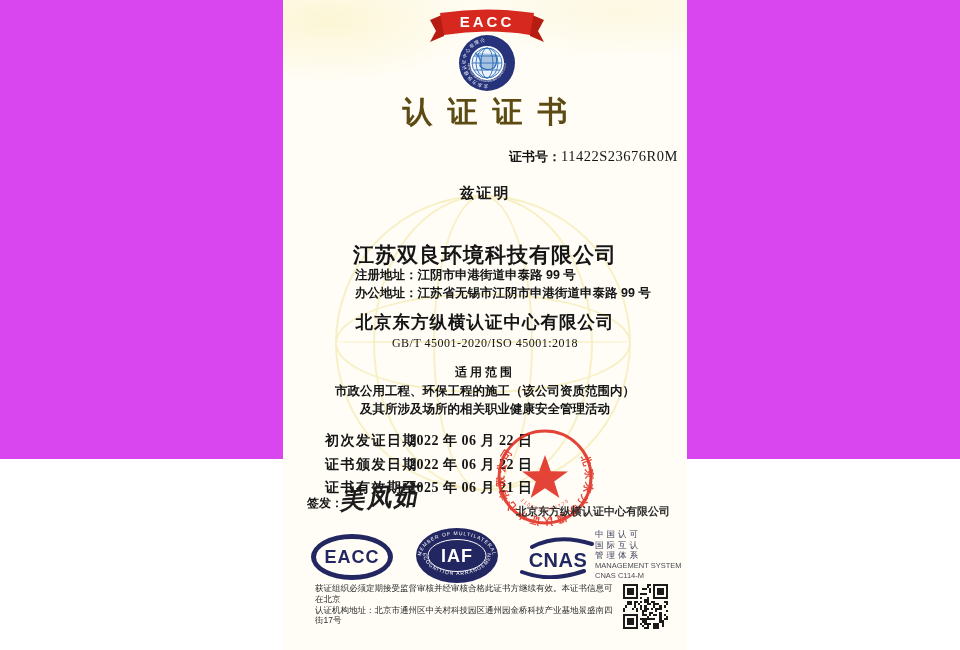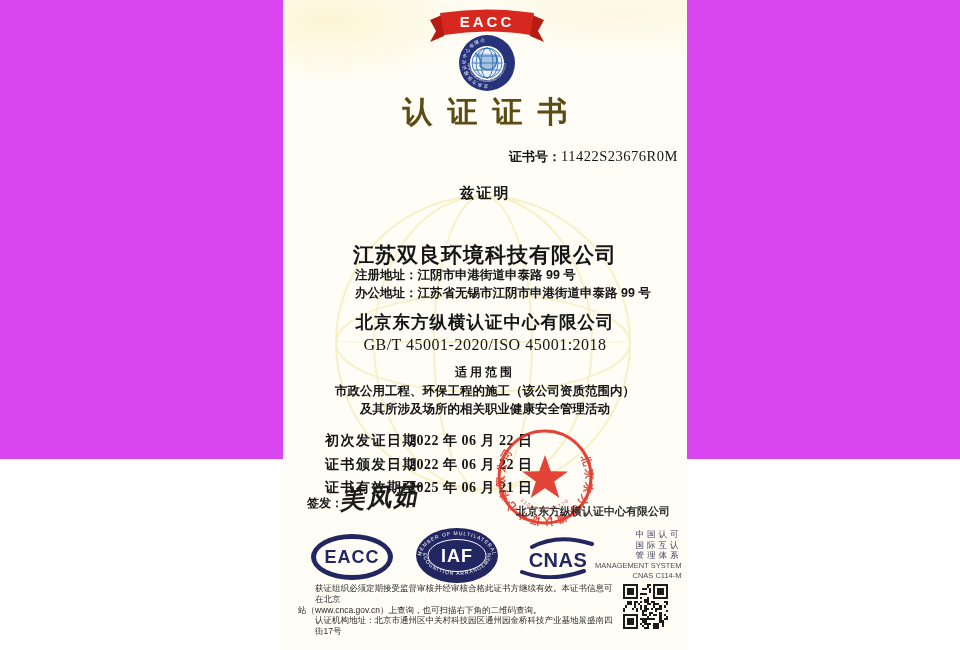--- a/index.html
+++ b/index.html
@@ -26,21 +26,21 @@
   .title { top:92px; font-size:30px; font-weight:bold; color:#5d4b14; letter-spacing:15px; text-indent:15px; }
   .certno { top:148px; left:226px; font-size:13px; font-weight:bold; white-space:nowrap; }
   .certno .num { font-family:"Liberation Serif", serif; font-weight:normal; font-size:14.5px; letter-spacing:.5px;margin-top:16px; }
   .decl { top:184px; font-size:15px; font-weight:bold; letter-spacing:2px; }
   .company { top:204px; font-size:21px; font-weight:bold; letter-spacing:1px;margin-top:37px; }
   .credit { top:242px; font-size:13px; font-weight:bold; }
   .credit .num { font-family:"Liberation Serif", serif; font-weight:normal; font-size:14px; }
   .addr { left:72px; font-size:12.5px; font-weight:bold; white-space:nowrap; }
   .addr1 { top:267px; } .addr2 { top:285px; }
   .sysline { top:310px; font-size:17.5px; font-weight:bold; letter-spacing:1px; }
-  .standard { top:336px; font-size:16px; font-family:"Liberation Serif", serif; letter-spacing:.5px; }
+  .standard { top:336px; font-size:12px; font-family:"Liberation Serif", serif; letter-spacing:.5px; }
   .scopelbl { top:364px; font-size:12px; font-weight:bold; letter-spacing:3px; }
   .scope1 { top:383px; font-size:12.5px; font-weight:bold; }
   .scope2 { top:401px; font-size:12.5px; font-weight:bold; }
 
   .dates { top:432px; left:42px; font-size:14px; }
   .drow { display:flex; margin-bottom:5.5px; white-space:nowrap; }
   .dlabel { font-weight:bold; letter-spacing:1.5px; width:84px; }
   .dvalue { font-family:"Liberation Serif", serif; font-weight:bold; margin-left:0; letter-spacing:.5px; }
 
   .sign { top:495px; left:24px; font-size:12px; font-weight:bold; }
@@ -49,21 +49,21 @@
 
   .stamp { left:213px; top:428px; width:98px; height:98px; }
   .stamp-caption { top:504px; left:233px; width:130px; text-align:center; font-size:11px;
     font-weight:bold; color:#2e2e2e; white-space:nowrap; }
 
   .logos-eacc { left:28px; top:534px; width:82px; height:46px; border:5px solid #232761;
     border-radius:50%; background:#fffdf6; display:flex; align-items:center; justify-content:center; }
   .logos-eacc span { color:#232761; font-weight:bold; font-size:18px; letter-spacing:1px; }
   .logos-iaf { left:132px; top:527px; width:84px; height:57px; }
   .logos-cnas { left:235px; top:537px; width:80px; height:42px; }
-  .accred { left:312px; top:529px; font-size:8.5px; color:#3c3f5e; line-height:10.5px;text-align:right; }
+  .accred { left:312px; top:529px; font-size:8.5px; color:#3c3f5e; line-height:10.5px; }
   .accred .cn { letter-spacing:3px; }
   .accred .en { font-size:7.5px; letter-spacing:0; color:#4a4a55; }
 
   .footnote { left:15px; top:583px; width:318px; font-size:8.5px; line-height:10.8px; color:#2c2c2c; }
   .fn-indent { padding-left:17px; }
   .qr { left:340px; top:584px; width:45px; height:45px; }
 
   svg text { font-family:"Liberation Sans", sans-serif; }
 </style>
 </head>
@@ -209,21 +209,20 @@
     <div class="abs accred">
       <div class="cn">中国认可</div>
       <div class="cn">国际互认</div>
       <div class="cn">管理体系</div>
       <div class="en">MANAGEMENT SYSTEM</div>
       <div class="en">CNAS C114-M</div>
     </div>
 
     <div class="abs footnote">
       <div class="fn-indent">获证组织必须定期接受监督审核并经审核合格此证书方继续有效。本证书信息可在北京</div>
-      <div>站（www.cnca.gov.cn）上查询，也可扫描右下角的二维码查询。</div>
       <div class="fn-indent">认证机构地址：北京市通州区中关村科技园区通州园金桥科技产业基地景盛南四街17号</div>
 
     </div>
 
     <div class="abs qr">
       <svg id="qrsvg" width="45" height="45" viewBox="0 0 42 42" shape-rendering="crispEdges">
           <rect x="0" y="0" width="2" height="2" fill="#1b1b1b"></rect>
           <rect x="2" y="0" width="2" height="2" fill="#1b1b1b"></rect>
           <rect x="4" y="0" width="2" height="2" fill="#1b1b1b"></rect>
           <rect x="6" y="0" width="2" height="2" fill="#1b1b1b"></rect>

